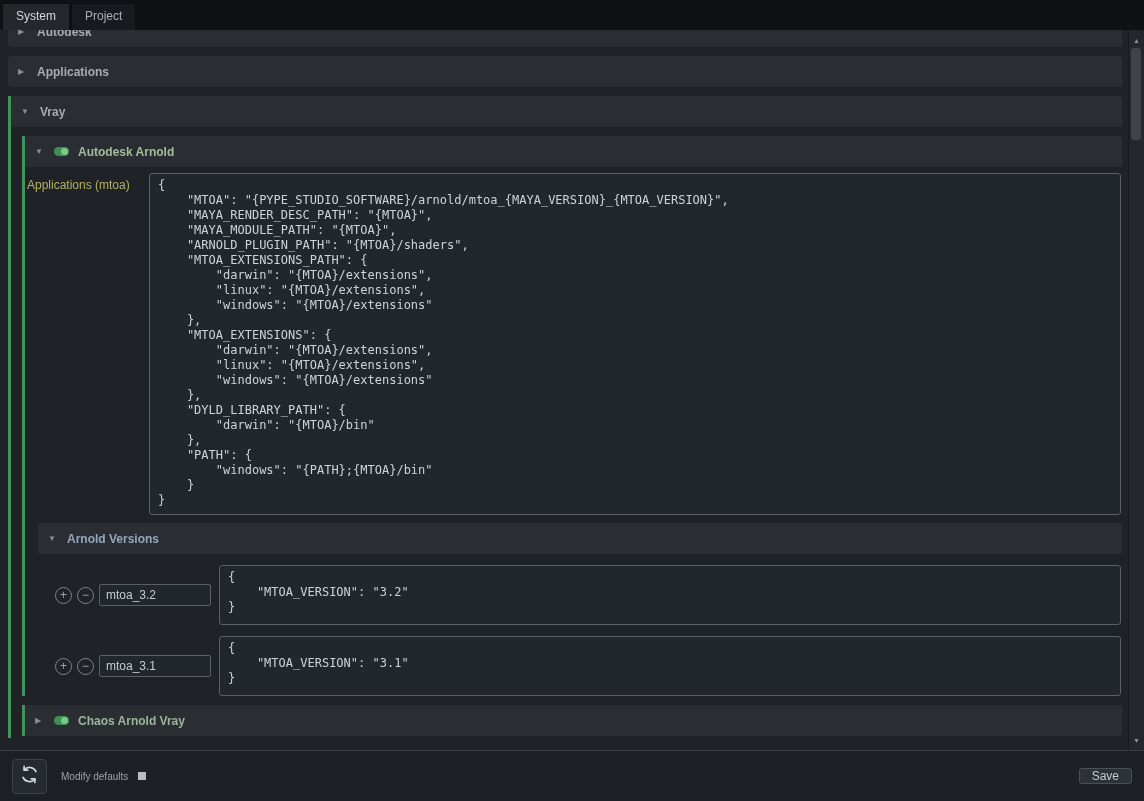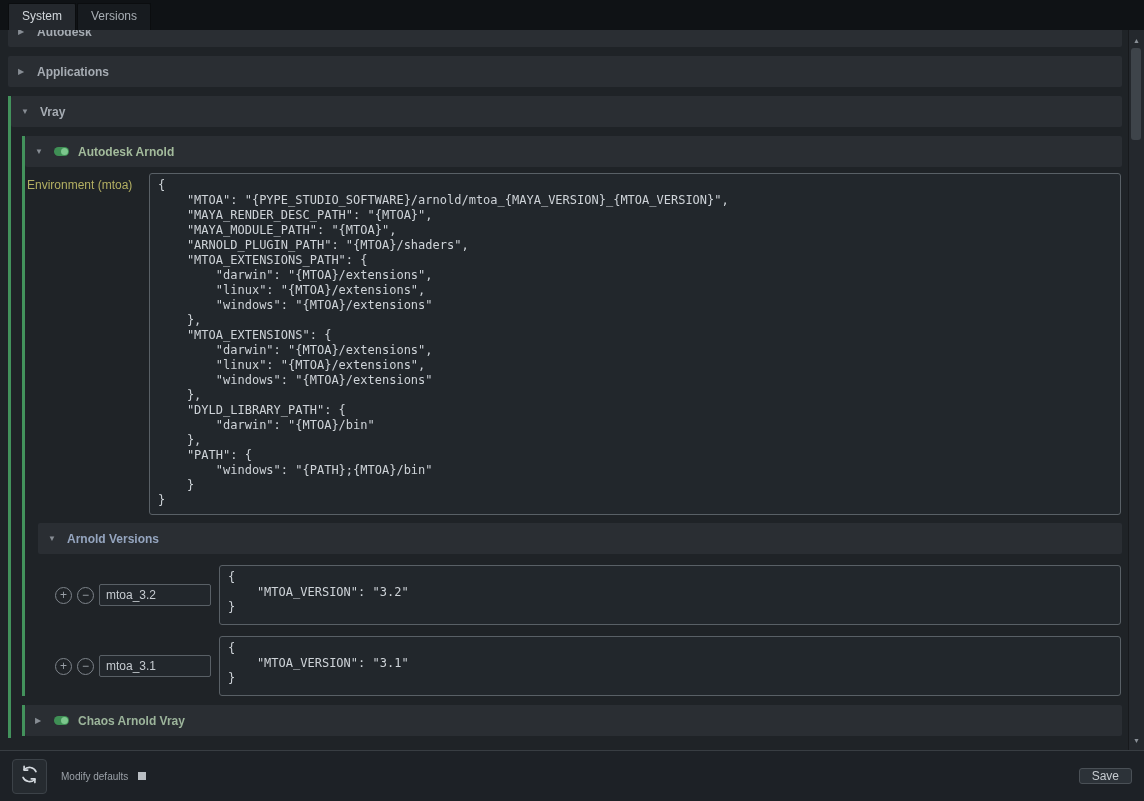--- a/index.html
+++ b/index.html
@@ -8,21 +8,21 @@
     background: #15181b;
     font-family: "Liberation Sans", sans-serif;
     color: #c8cdd2;
     position: relative;
   }
 
   
   .tabbar {
     position: absolute; top: 0; left: 0; right: 0; height: 30px;
     background: #0f1215;
-    display: flex; align-items: flex-end; padding-left: 8px;
+    display: flex; align-items: flex-end; padding-left: 2px;
   }
   .tab {
     padding: 5px 13px 7px; font-size: 12px; color: #a8aeb4;
     background: #171b1f; border: 1px solid #0b0d0f; border-bottom: none;
     margin-right: 1px; border-radius: 2px 2px 0 0; cursor: pointer;
   }
   .tab.active { background: #24282d; color: #d2d7dc; }
 
   
   .content {
@@ -134,21 +134,21 @@
     font-family: "Liberation Sans", sans-serif;
   }
 </style>
 </head>
 <body>
 
 <div class="app">
 
   <div class="tabbar">
     <div class="tab active">System</div>
-    <div class="tab">Versions</div>
+    <div class="tab">Project</div>
   </div>
 
   <div class="content">
     <div class="scroll-inner">
 
       <div class="hdr clipped">
         <span class="arrow">▶</span>
         <span class="lbl">Autodesk</span>
       </div>
 
@@ -168,21 +168,21 @@
           <div class="group">
             <div class="hdr">
               <span class="arrow">▼</span>
               <span class="toggle"></span>
               <span class="lbl green">Autodesk Arnold</span>
             </div>
 
             <div>
 
               <div class="env-row">
-                <div class="env-label">Environment (mtoa)</div>
+                <div class="env-label">Applications (mtoa)</div>
                 <textarea class="code big" spellcheck="false" style="">{
     "MTOA": "{PYPE_STUDIO_SOFTWARE}/arnold/mtoa_{MAYA_VERSION}_{MTOA_VERSION}",
     "MAYA_RENDER_DESC_PATH": "{MTOA}",
     "MAYA_MODULE_PATH": "{MTOA}",
     "ARNOLD_PLUGIN_PATH": "{MTOA}/shaders",
     "MTOA_EXTENSIONS_PATH": {
         "darwin": "{MTOA}/extensions",
         "linux": "{MTOA}/extensions",
         "windows": "{MTOA}/extensions"
     },

